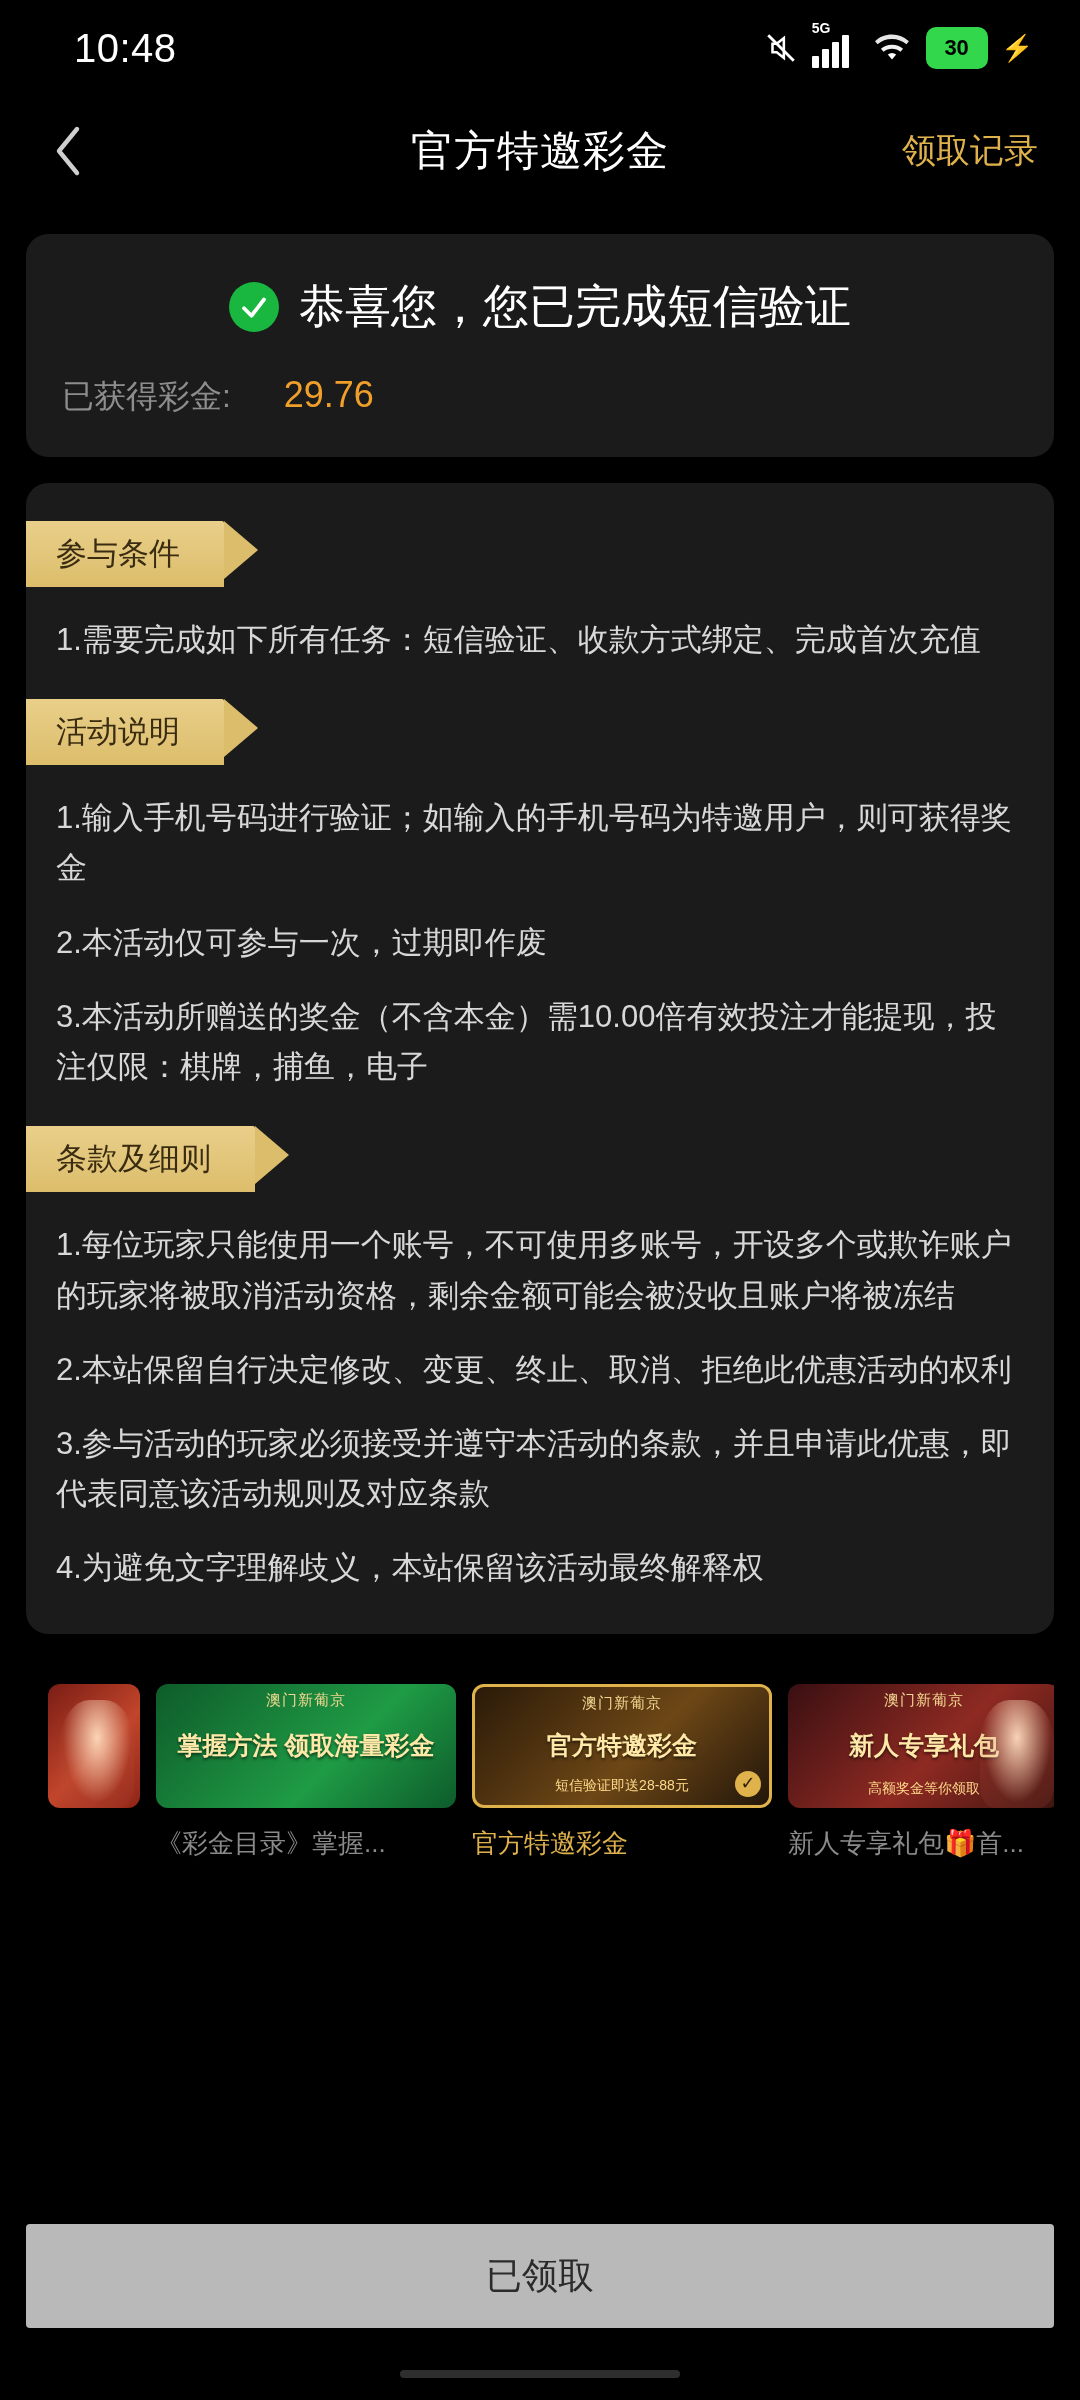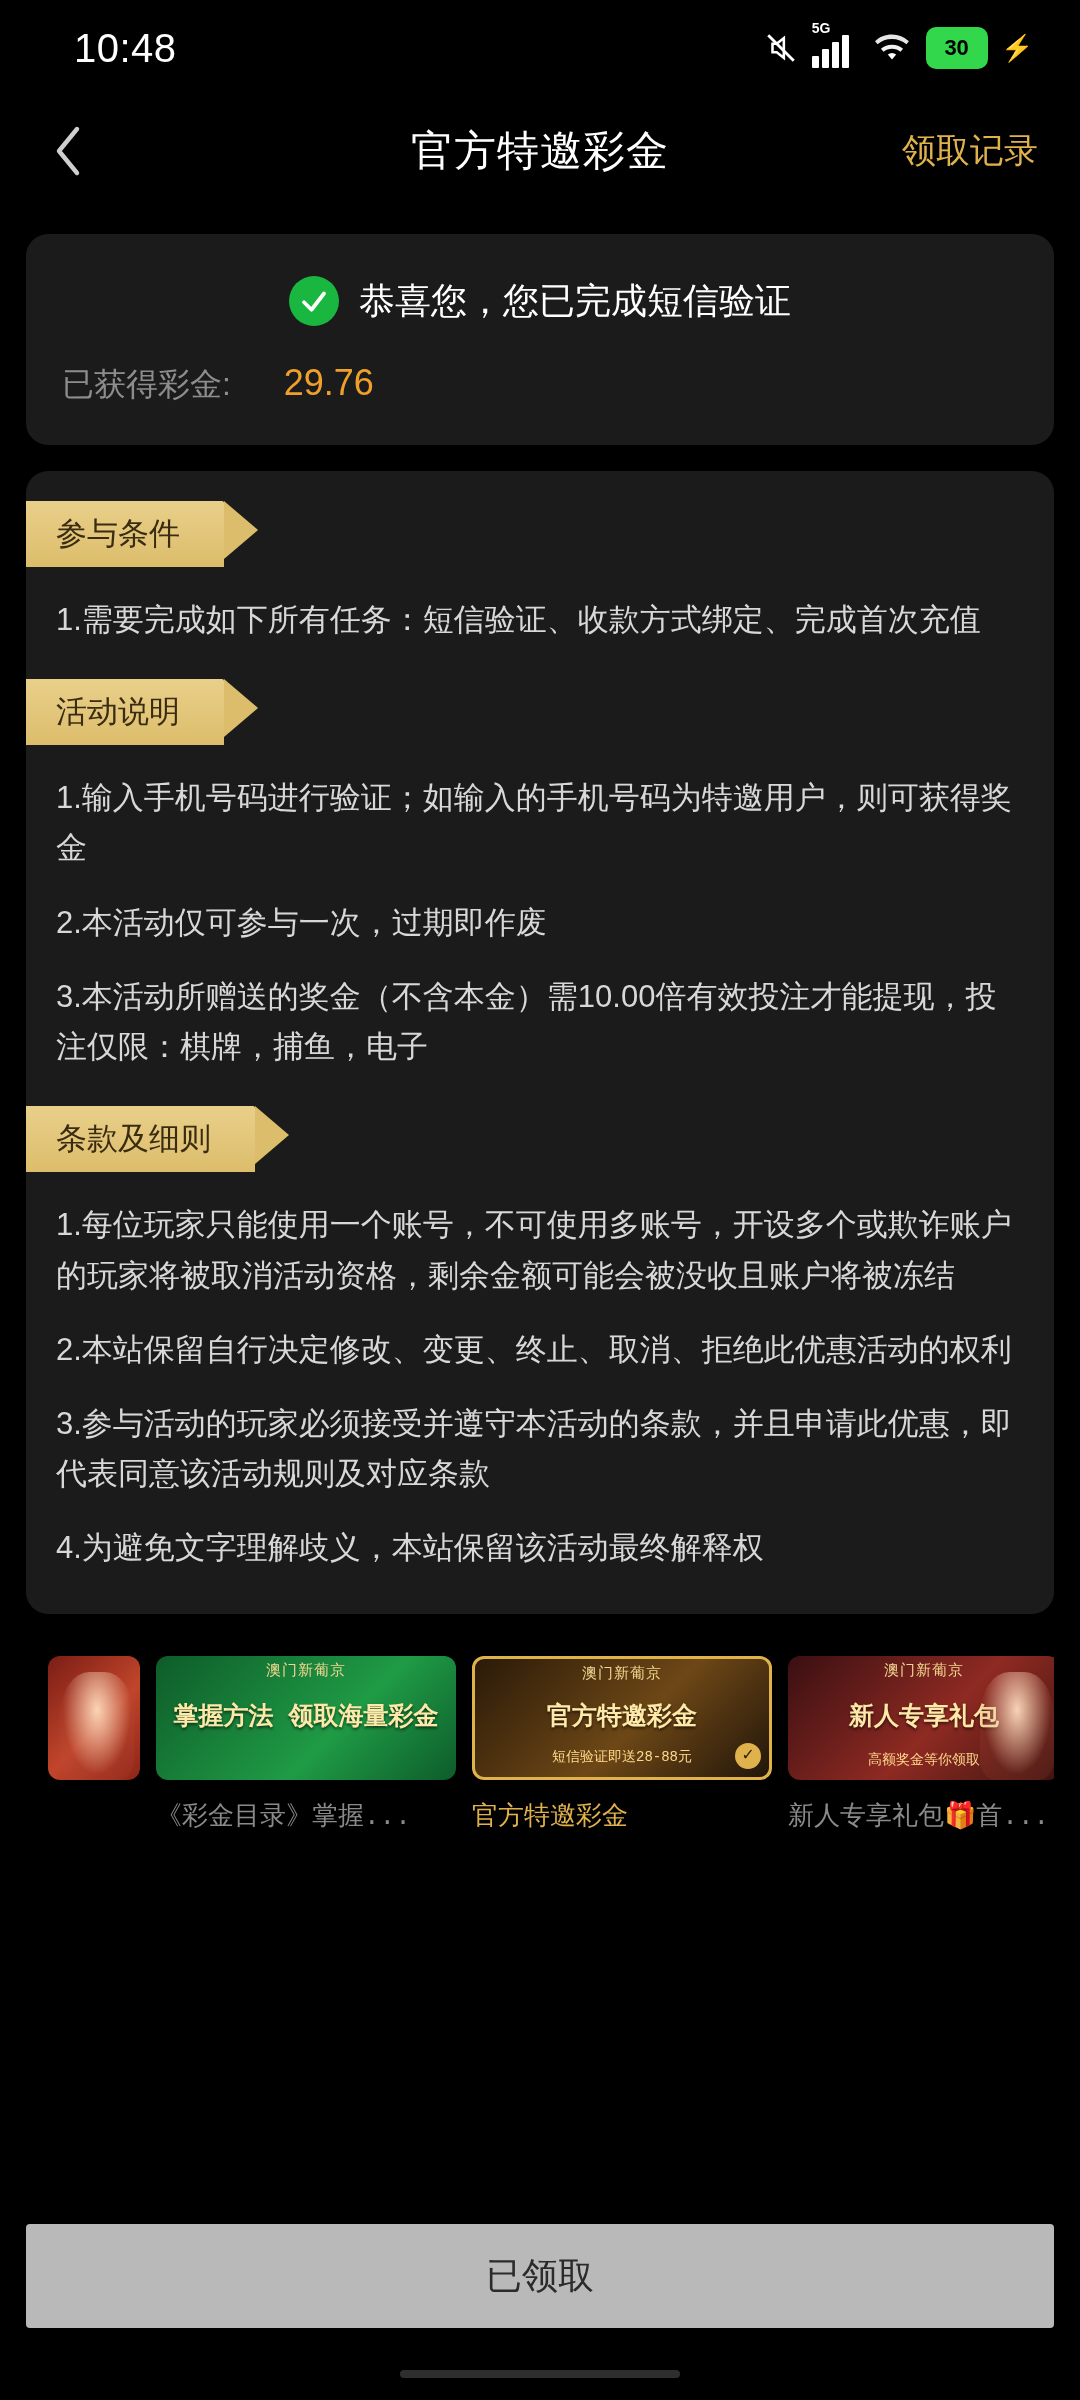--- a/index.html
+++ b/index.html
@@ -80,31 +80,31 @@
   .success-row {
     display: flex; align-items: center; justify-content: center; gap: 20px;
   }
   .check-circle {
     width: 50px; height: 50px; border-radius: 50%;
     background: #19b740;
     display: flex; align-items: center; justify-content: center;
     flex: none;
   }
   .check-circle svg { display: block; }
-  .success-text { color: #fff; font-size: 36px; }
+  .success-text { color: #fff; font-size: 46px; }
   .amount-row {
     margin-top: 36px;
     font-size: 32px;
     color: #8d8d8d;
   }
   .amount-row .amt { color: #f0a02a; font-size: 36px; margin-left: 44px; }
 
   .info-card {
-    padding: 0 0 40px 0;
-    margin-bottom: 24px;
+    padding: 8px 0 40px 0;
+    margin-bottom: 32px;
     position: relative;
     overflow: hidden;
   }
 
   
   .tag {
     display: inline-block;
     position: relative;
     background: linear-gradient(180deg,#e9cf8a 0%, #dcbd6b 100%);
     color: #3a2c10;
@@ -134,21 +134,20 @@
   }
   .para.first { margin-top: 28px; }
 
   
   .promo-strip {
     display: flex;
     align-items: flex-start;
     gap: 16px;
     padding: 18px 0 0 22px;
     overflow: hidden;
-    font-family: Liberation Mono, monospace;
   }
   .promo {
     flex: none;
     width: 300px;
   }
   .promo.partial-left { width: 92px; margin-left: 0; }
   .promo.partial-right { width: 272px; }
   .promo-thumb {
     height: 124px;
     border-radius: 12px;

